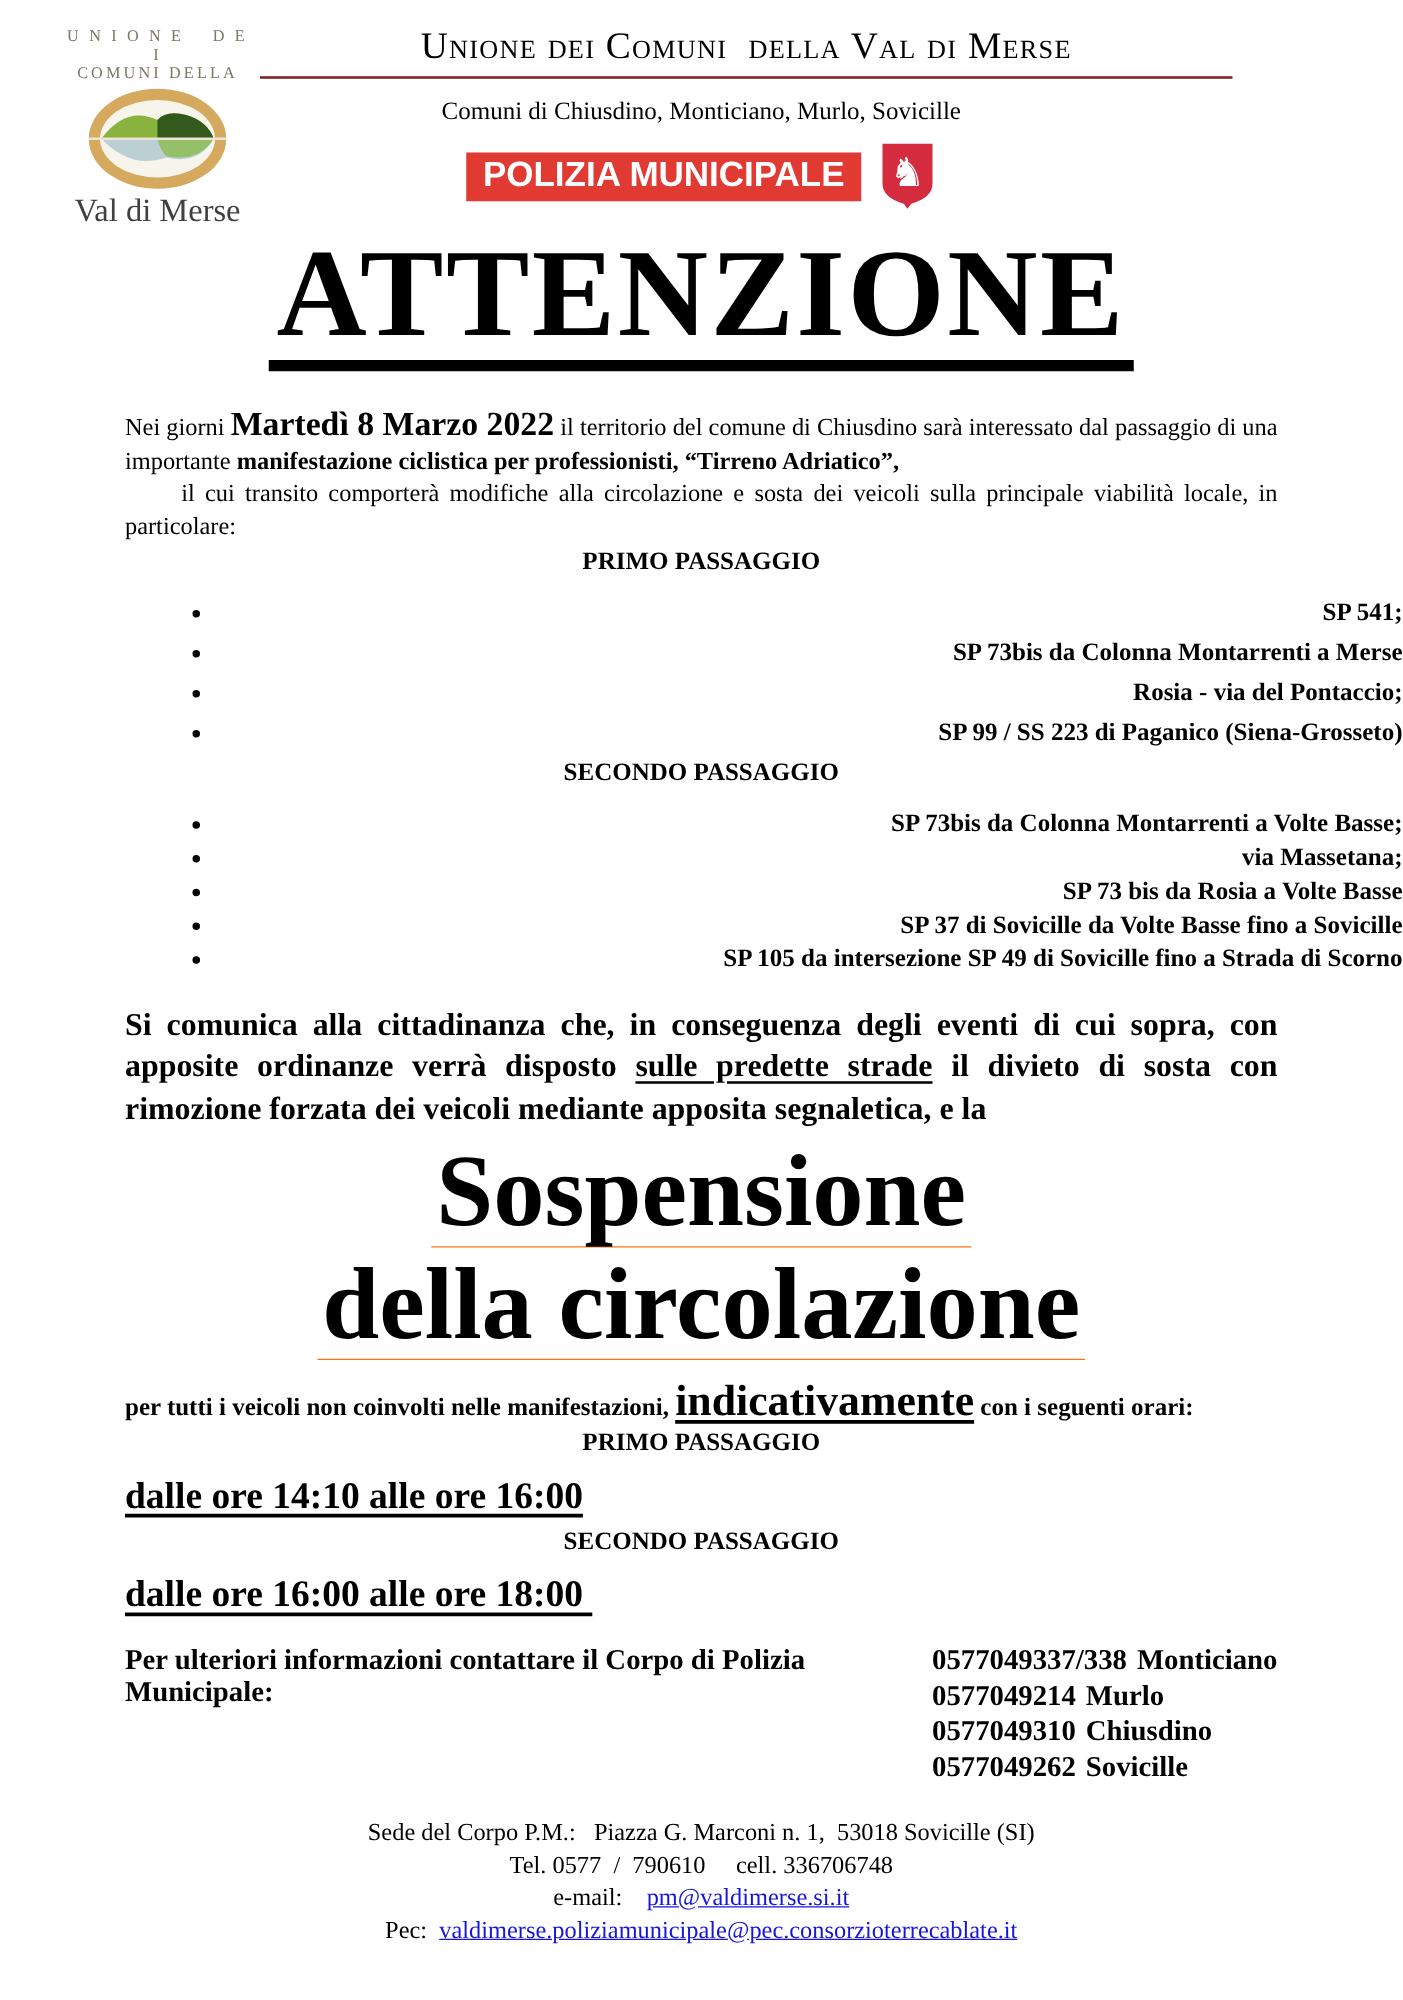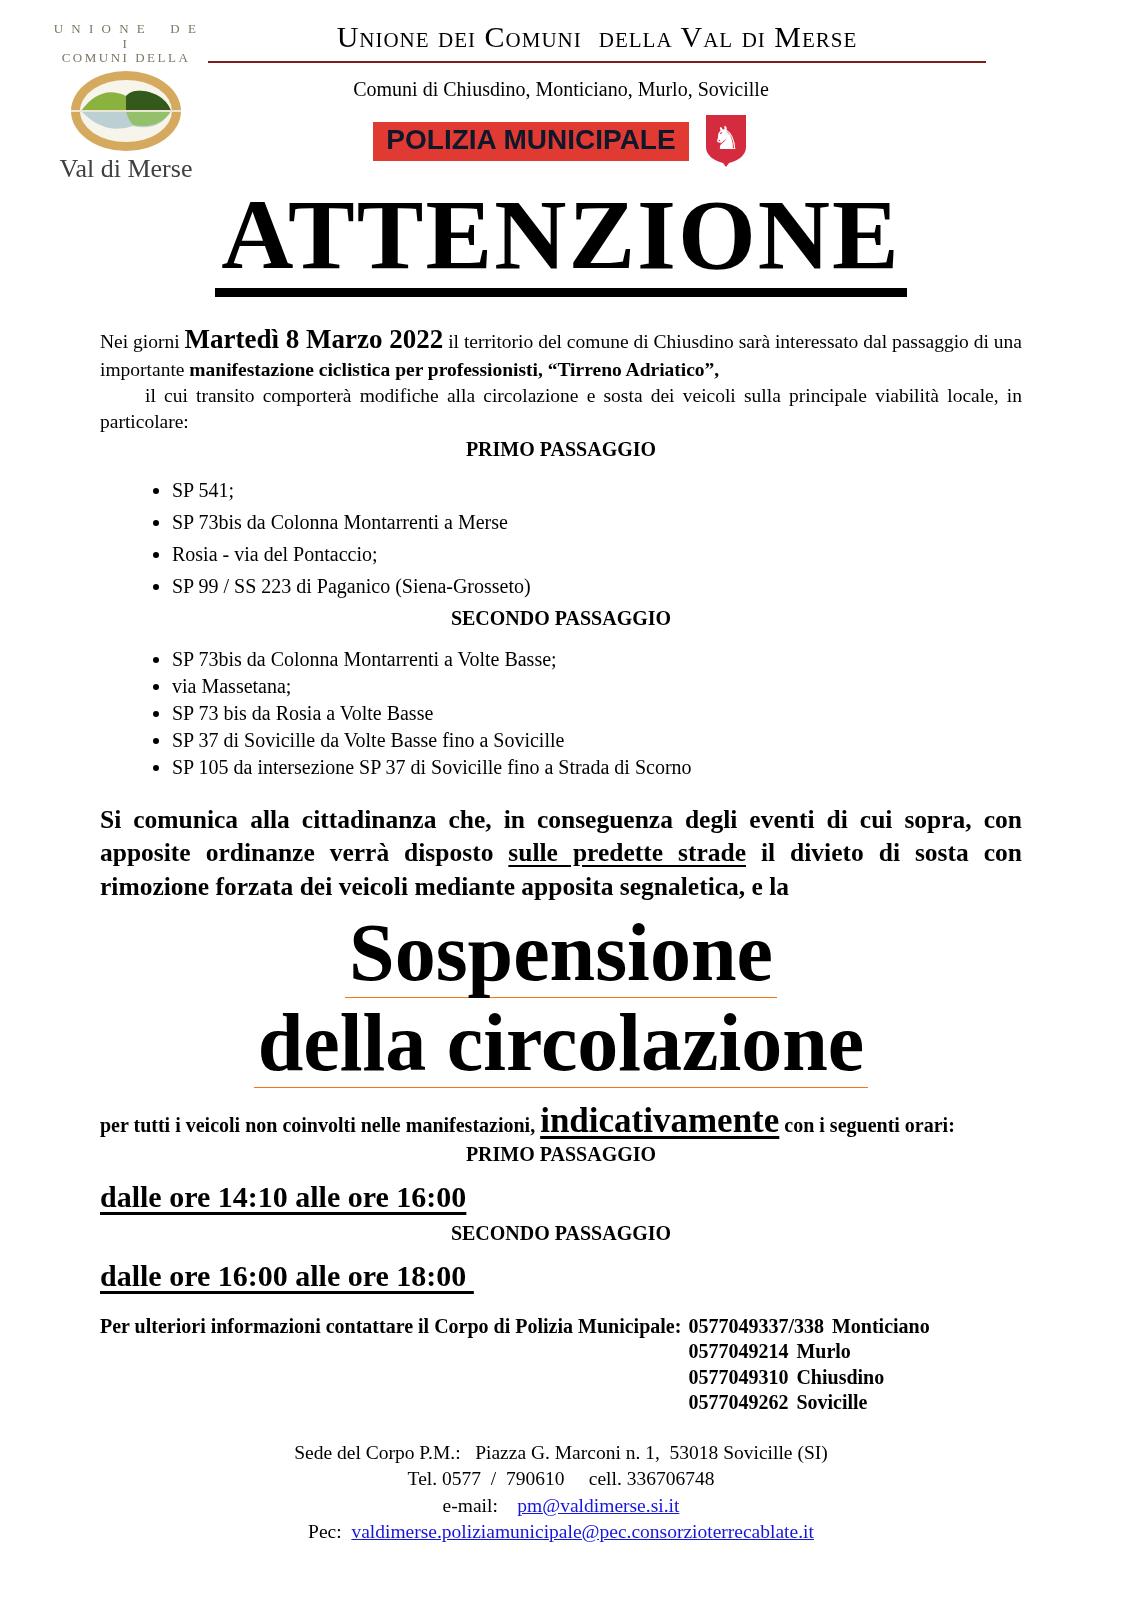--- a/index.html
+++ b/index.html
@@ -34,21 +34,21 @@
     text-align: center; font-size: 30px; font-variant: small-caps;
     letter-spacing: 1px; padding-bottom: 7px; white-space: pre-wrap;
     border-bottom: 2px solid #7f1d1d;
   }
   .header-sub { text-align: center; font-size: 20px; margin-top: 15px; }
   .banner-row {
     display: flex; justify-content: center; align-items: center;
     gap: 14px; margin-top: 11px; height: 58px;
   }
   .banner {
-    background: var(--banner-red, #e03a33); color: #0f172a;
+    background: var(--banner-red, #e03a33); color: #ffffff;
     font-family: "Liberation Sans", "DejaVu Sans", sans-serif;
     font-weight: bold; font-size: 28px; padding: 2px 13px 5px;
   }
   .crest-shield { fill: var(--crest-red, #d42b3f); }
 
   
   .attenzione-wrap { text-align: center; margin-top: 16px; }
   .attenzione {
     display: inline-block; font-size: 100px; font-weight: bold;
     line-height: 0.98; letter-spacing: 2px;
@@ -62,21 +62,21 @@
   .bold { font-weight: bold; }
 
   .pass-heading {
     text-align: center; font-weight: bold; font-size: 20px;
     margin: 2px 0 0; line-height: 1.15;
   }
   .h-gap { margin-top: 8px; }
 
   ul.roads {
     margin: 18px 0 0 146px; padding-left: 26px;
-    font-weight: normal; font-size: 20px; line-height: 1.15;
+    font-weight: bold; font-size: 20px; line-height: 1.15; text-align: right;
   }
   ul.roads li { margin-bottom: 9px; }
   ul.roads.tight li { margin-bottom: 4px; }
 
   
   .notice-p {
     margin: 24px 100px 0; font-size: 25.5px; font-weight: bold;
     line-height: 1.33; text-align: justify;
   }
   .u2 { text-decoration: underline; text-decoration-thickness: 2px; text-underline-offset: 4px; }
@@ -99,21 +99,21 @@
   }
   .time-line { margin: 14px 100px 0; font-size: 30px; font-weight: bold; }
   .time-line span {
     text-decoration: underline; text-decoration-thickness: 3px;
     text-underline-offset: 5px; white-space: pre-wrap; margin-top: 13px;
   }
 
   
   .contacts {
     margin: 22px 100px 0; display: flex; align-items: flex-start;
-    font-size: 20px; font-weight: bold; line-height: 1.12;
+    font-size: 23px; font-weight: bold; line-height: 1.12;
   }
   .contacts-label { white-space: pre-wrap; margin-right: 7px; }
   .phone-line { margin-bottom: 3px; }
   .ph-num { margin-right: 8px; }
 
   
   .footer { margin-top: 24px; text-align: center; font-size: 19.5px; line-height: 1.34; }
   .footer-line { white-space: pre-wrap; }
   .link {
     color: var(--link-blue, #0000ee); text-decoration: underline; cursor: pointer;
@@ -169,21 +169,21 @@
       <li>Rosia - via del Pontaccio;</li>
       <li>SP 99 / SS 223 di Paganico (Siena-Grosseto)</li>
     </ul>
 
   <div class="pass-heading h-gap">SECONDO PASSAGGIO</div>
   <ul class="roads tight">
       <li>SP 73bis da Colonna Montarrenti a Volte Basse;</li>
       <li>via Massetana;</li>
       <li>SP 73 bis da Rosia a Volte Basse</li>
       <li>SP 37 di Sovicille da Volte Basse fino a Sovicille</li>
-      <li>SP 105 da intersezione SP 37 di Sovicille fino a Strada di Scorno</li>
+      <li>SP 105 da intersezione SP 49 di Sovicille fino a Strada di Scorno</li>
     </ul>
 
   <p class="notice-p"><span>Si comunica alla cittadinanza che, in conseguenza degli eventi di cui sopra, con apposite ordinanze verrà disposto </span><span class="u2">sulle predette strade</span><span> il divieto di sosta con rimozione forzata dei veicoli mediante apposita segnaletica,  e la</span></p>
 
   <div class="susp">
     <span>Sospensione</span>
   </div>
   <div class="susp second-line">
     <span>della circolazione</span>
   </div>

